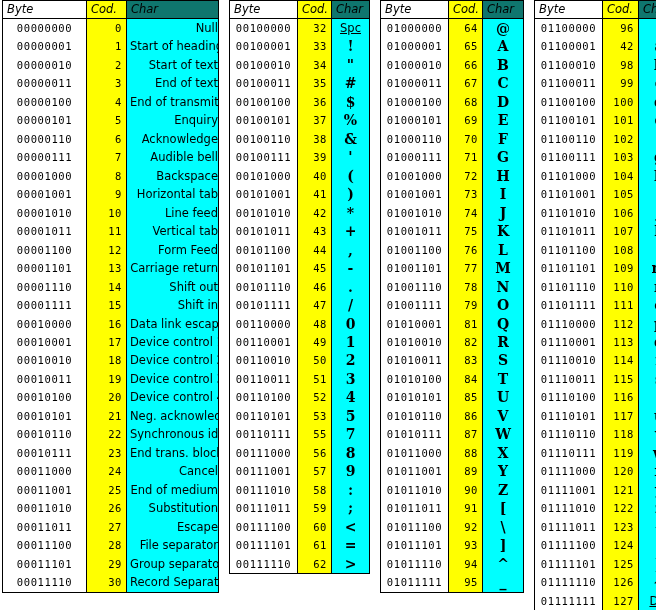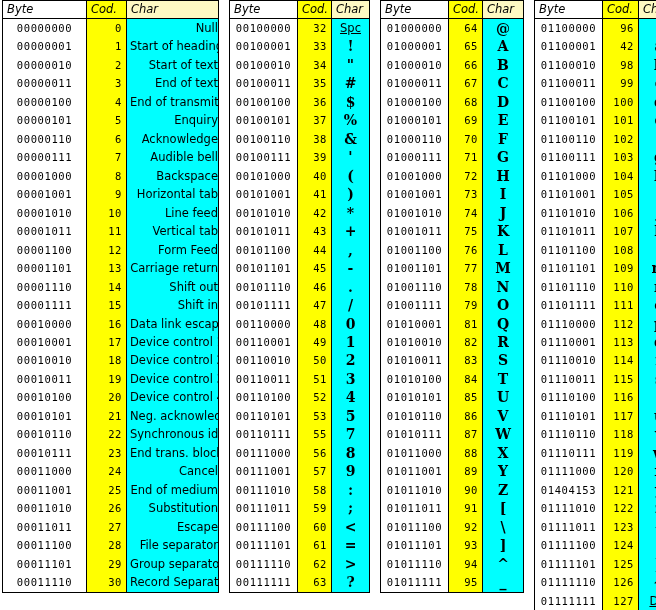--- a/index.html
+++ b/index.html
@@ -43,21 +43,21 @@
     font-style: italic;
     font-weight: normal;
     font-size: 11.5px;
     height: 17px;
     line-height: 17px;
     text-align: left;
     font-family: "DejaVu Sans", sans-serif;
   }
   .h-byte { background: #ffffff; color: #000000; padding-left: 4px !important; }
   .h-cod  { background: #ffff00; color: #000000; padding-left: 4px !important; }
-  .h-char { background: #fef9c3; color: #000000; padding-left: 4px !important; }
+  .h-char { background: #0f766e; color: #000000; padding-left: 4px !important; }
 
   td.c-byte {
     background: #ffffff;
     color: #000000;
     font-family: "DejaVu Sans Mono", monospace;
     font-size: 10.5px;
     letter-spacing: 0.6px;
     text-align: center;
   }
   td.c-cod {
@@ -447,25 +447,20 @@
         <tr>
           <td class="c-byte">00111101</td>
           <td class="c-cod">61</td>
           <td class="c-char">=</td>
         </tr>
         <tr>
           <td class="c-byte">00111110</td>
           <td class="c-cod">62</td>
           <td class="c-char">&gt;</td>
         </tr>
-        <tr>
-          <td class="c-byte">00111111</td>
-          <td class="c-cod">63</td>
-          <td class="c-char">?</td>
-        </tr>
       </tbody>
     </table>
     <table class="ascii-table tbl-3 tbl-glyph">
       <colgroup>
         <col class="w-byte">
         <col class="w-cod">
         <col class="w-char">
       </colgroup>
       <thead>
         <tr>
@@ -765,21 +760,21 @@
           <td class="c-byte">01110111</td>
           <td class="c-cod">119</td>
           <td class="c-char">w</td>
         </tr>
         <tr>
           <td class="c-byte">01111000</td>
           <td class="c-cod">120</td>
           <td class="c-char">x</td>
         </tr>
         <tr>
-          <td class="c-byte">01404153</td>
+          <td class="c-byte">01111001</td>
           <td class="c-cod">121</td>
           <td class="c-char">y</td>
         </tr>
         <tr>
           <td class="c-byte">01111010</td>
           <td class="c-cod">122</td>
           <td class="c-char">z</td>
         </tr>
         <tr>
           <td class="c-byte">01111011</td>

